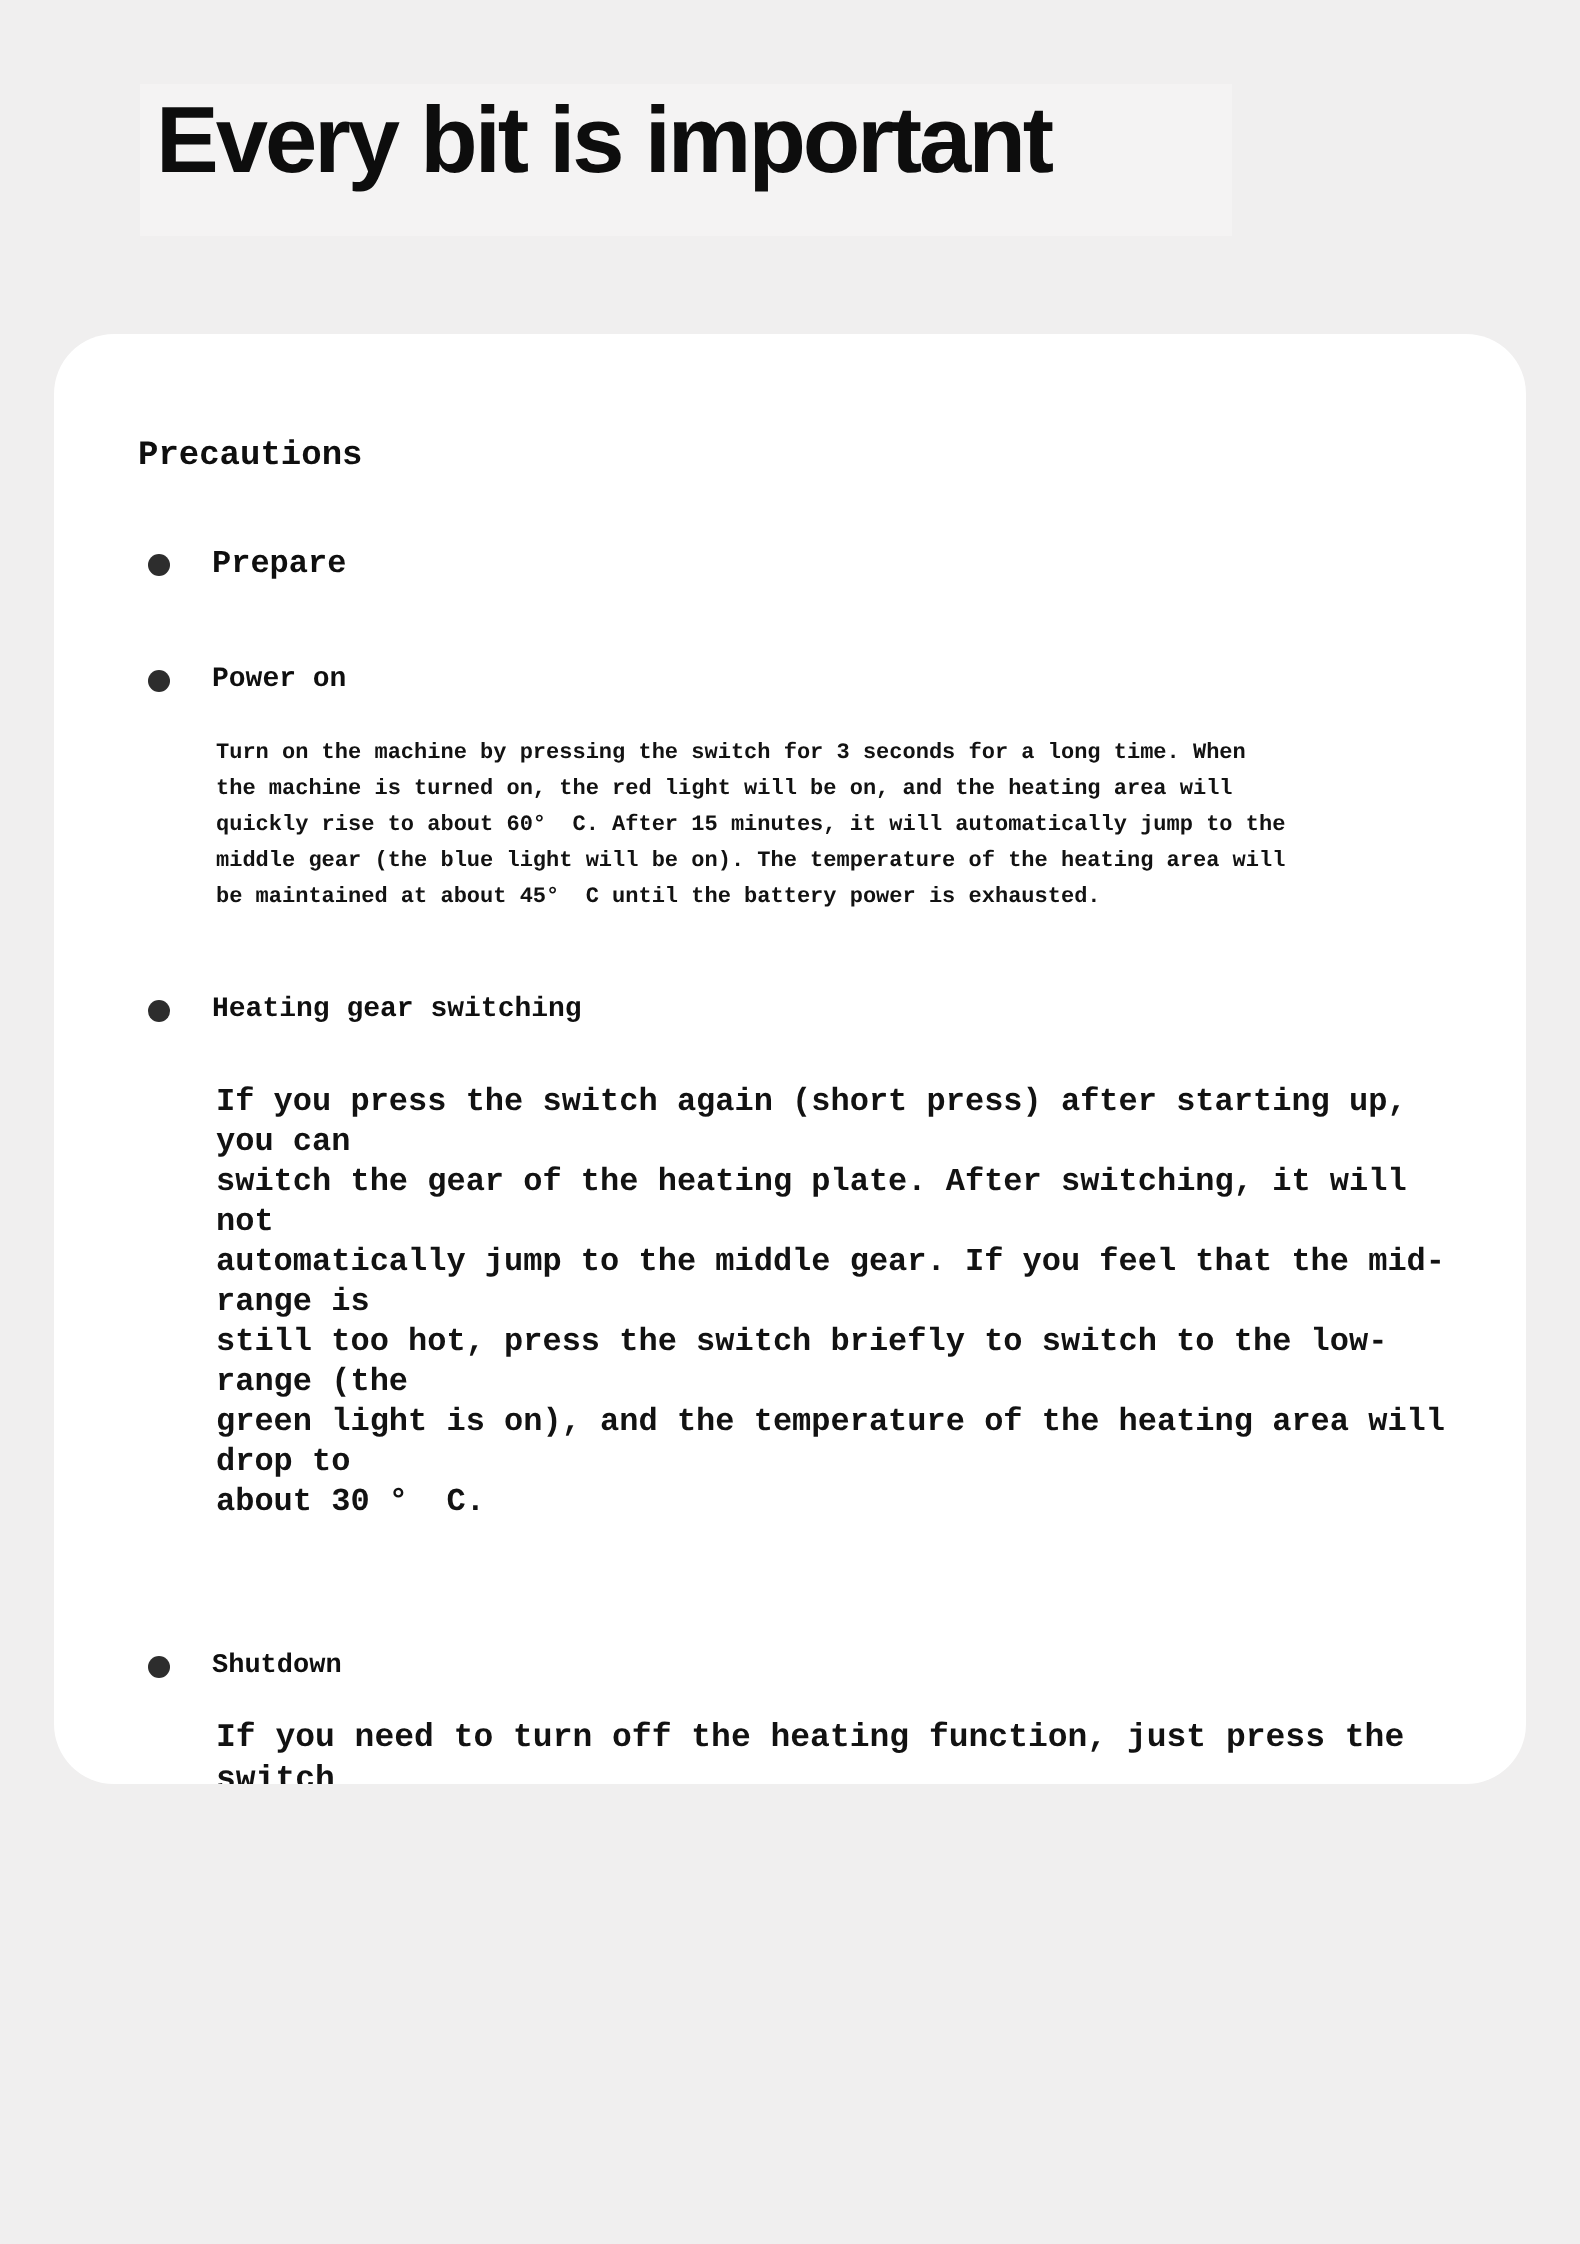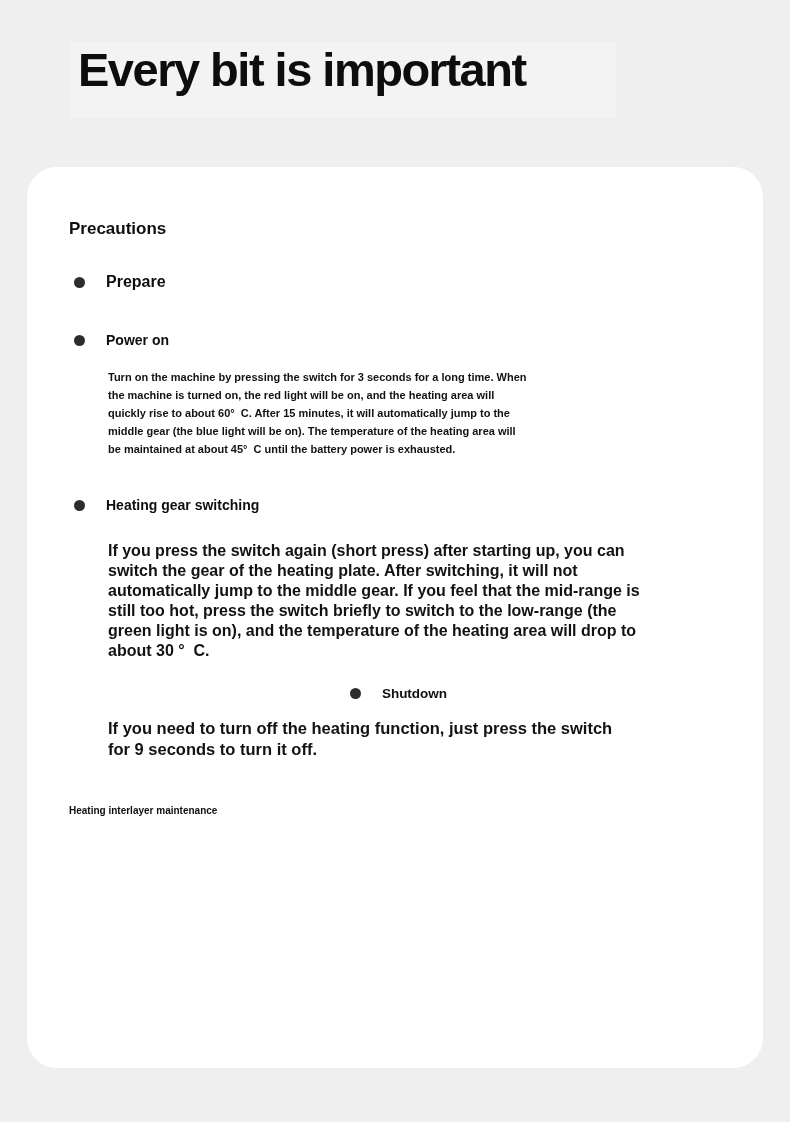--- a/index.html
+++ b/index.html
@@ -28,25 +28,26 @@
     font-weight: 700;
     letter-spacing: -1.5px;
     color: #0d0d0d;
     white-space: nowrap;
   }
 
   
   .card {
     margin: 49px 27px 0 27px;
     width: 736px;
-    height: 901px;
+    height: 725px;
     background: #ffffff;
     border-radius: 30px;
     padding: 52px 40px 0 42px;
     overflow: hidden;
+    font-family: Liberation Mono, monospace;
   }
 
   .precautions-heading {
     font-size: 17px;
     font-weight: 700;
     line-height: 20px;
     color: #0f0f0f;
   }
 
   .section-header {
@@ -77,21 +78,21 @@
   
   .hdr-1 { margin-top: 33px; } .hdr-1 .section-label { font-size: 16px; line-height: 20px; }
   .body-1 { margin-top: 14px; font-size: 16.5px; line-height: 21px; }
 
   .hdr-2 { margin-top: 39px; } .hdr-2 .section-label { font-size: 14px; line-height: 18px; }
   .body-2 { margin-top: 19px; font-size: 11px; line-height: 18px; }
 
   .hdr-3 { margin-top: 38px; } .hdr-3 .section-label { font-size: 14px; line-height: 18px; }
   .body-3 { margin-top: 27px; font-size: 16px; line-height: 20px; }
 
-  .hdr-4 { margin-top: 24px; justify-content: center; } .hdr-4 .section-label { font-size: 13.5px; line-height: 17px; }
+  .hdr-4 { margin-top: 64px; } .hdr-4 .section-label { font-size: 13.5px; line-height: 17px; }
   .body-4 { margin-top: 16px; font-size: 16.5px; line-height: 21px; }
 
   .maintenance-heading {
     margin-top: 42px;
     font-size: 10px;
     font-weight: 700;
     line-height: 18px;
     color: #0f0f0f;
   }
   .maintenance-row {

